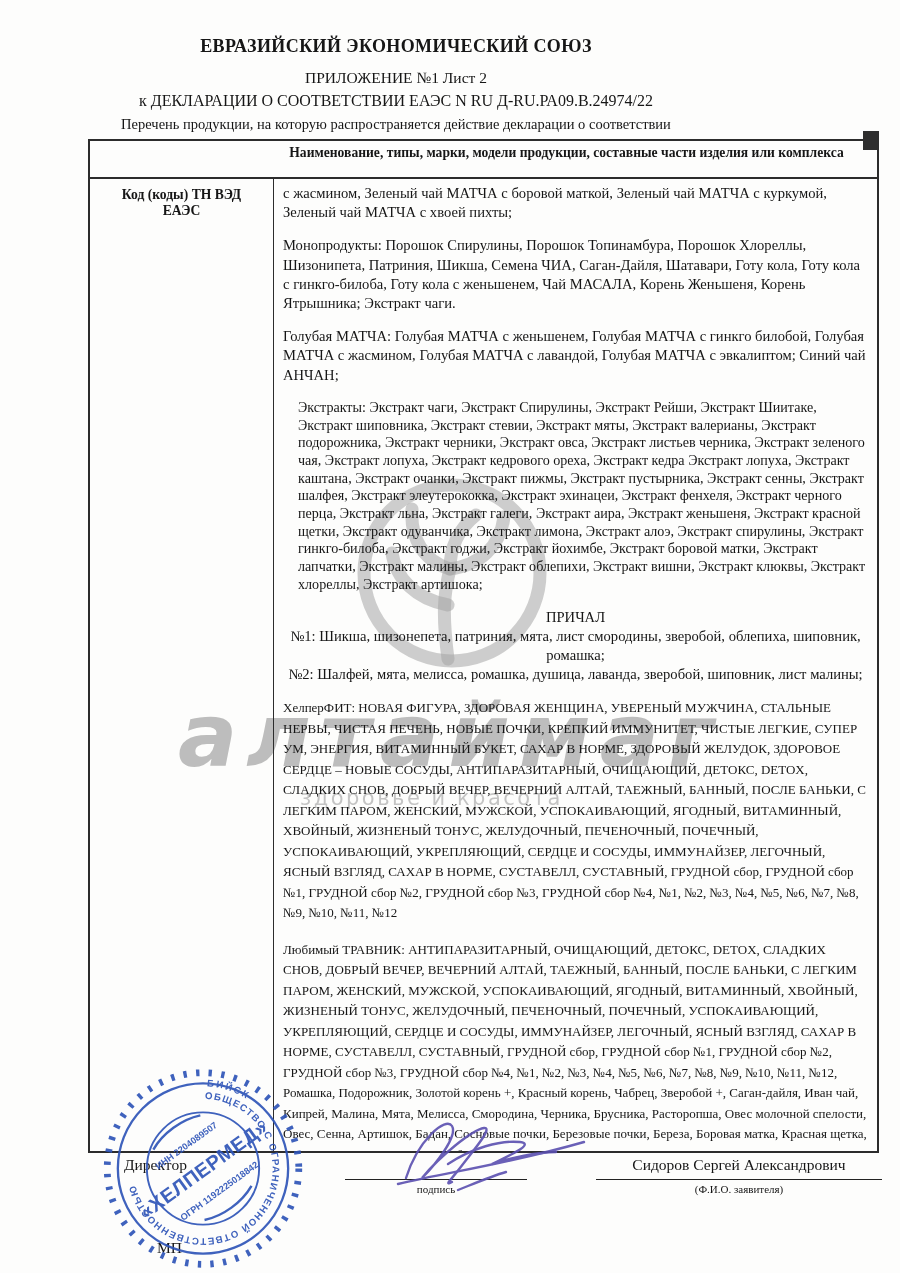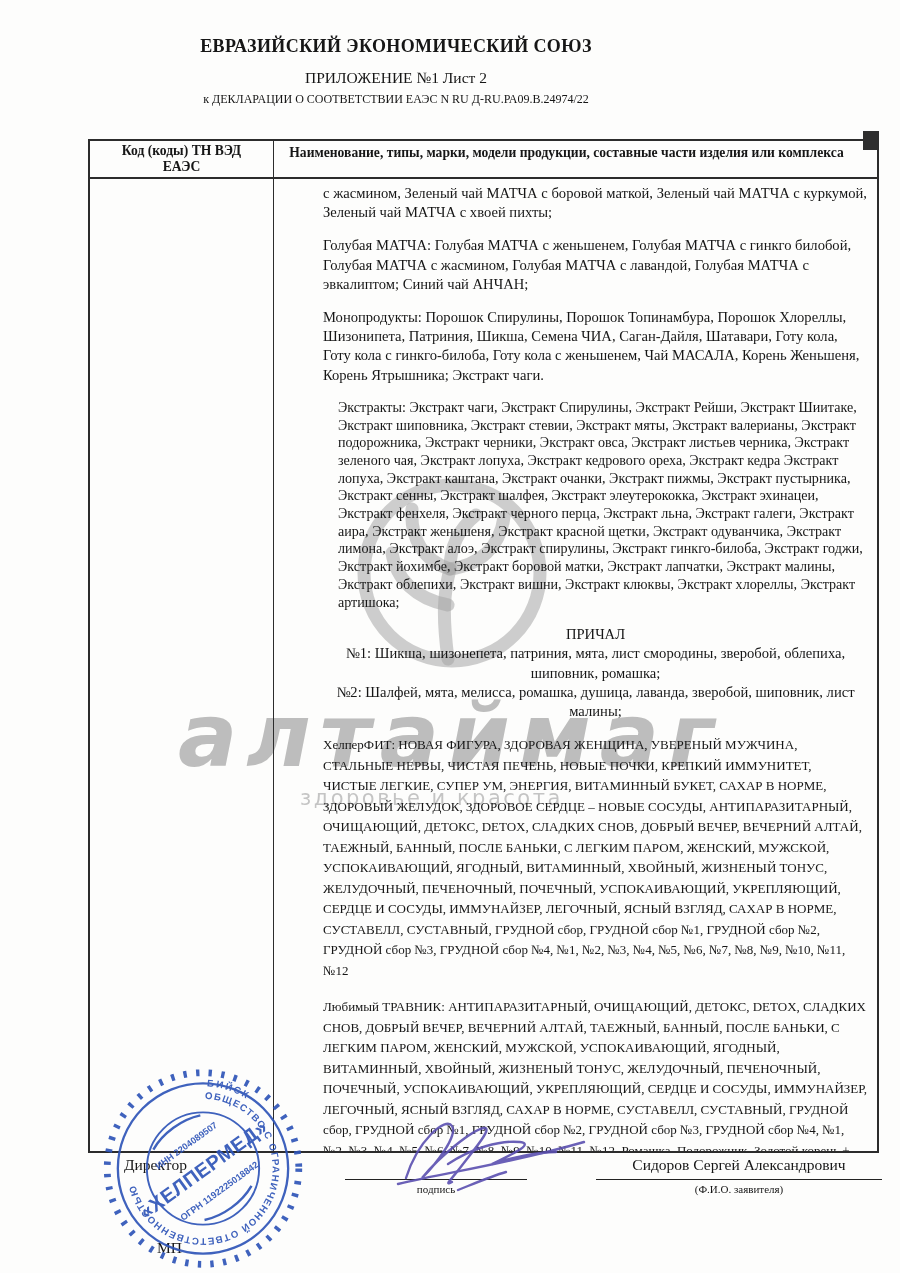--- a/index.html
+++ b/index.html
@@ -5,43 +5,43 @@
   html,body{margin:0;padding:0;background:#e8e8e8;}
   .page{
     position:relative;width:900px;height:1273px;margin:0 auto;
     background:#fdfdfc;overflow:hidden;
     font-family:"Liberation Serif", serif;color:#161616;
   }
   
   .hdr{position:absolute;left:0;width:792px;text-align:center;z-index:2;}
   .hdr-title{top:36px;font-size:18px;font-weight:bold;letter-spacing:.4px;}
   .hdr-appendix{top:69px;font-size:15.5px;}
-  .hdr-decl{top:92px;font-size:12px;}
+  .hdr-decl{top:92px;font-size:16px;}
   .hdr-sub{top:116px;font-size:14.5px;}
   
   .wm{position:absolute;z-index:1;pointer-events:none;}
   .wm-brand{
     left:178px;top:692px;font-family:"DejaVu Sans",sans-serif;font-weight:bold;
     font-size:88px;line-height:1;letter-spacing:9px;color:rgba(125,125,125,.50);font-style:italic;
   }
   .wm-tagline{
     left:300px;top:786px;font-family:"DejaVu Sans",sans-serif;
     font-size:21px;letter-spacing:2.5px;color:rgba(150,150,150,.55);
   }
   .wm-logo{left:352px;top:473px;}
   
   .tbl{position:absolute;left:88px;top:139px;width:791px;height:1014px;
        border:2px solid #2c2c2c;z-index:2;box-sizing:border-box;}
   .tbl-head{display:flex;border-bottom:2px solid #2c2c2c;height:38px;box-sizing:border-box;}
   .col1{width:184px;border-right:1.6px solid #2c2c2c;box-sizing:border-box;}
   .col2{flex:1;}
   .th{font-weight:bold;font-size:13.6px;text-align:center;}
-  .th-c1{padding-top:2px;line-height:16px;}
+  .th-c1{padding-top:2px;line-height:16px;margin-top:44px;}
   .th-c2{padding-top:4px;padding-left:6px;padding-right:24px;}
-  .tbl-body{display:flex;height:972px;gap:40px;}
+  .tbl-body{display:flex;height:972px;}
   .body-c2{padding:5px 9px 0 9px;overflow:hidden;}
   .p-norm{font-size:14.6px;line-height:19.2px;margin:0 0 14px 0;}
   .p-extract{font-size:14.1px;line-height:17.7px;margin:0 0 14px 15px;}
   .p-prichal{font-size:14.6px;line-height:19.2px;margin:0;text-align:center;}
   .prichal-group{margin:0 0 14px 0;}
   .p-caps{font-size:13px;line-height:20.5px;margin:0 0 16px 0;}
   .corner-artifact{position:absolute;right:-2px;top:-10px;width:16px;height:19px;
        background:#2e2e2e;z-index:3;}
   
   .ft{position:absolute;z-index:2;}
@@ -68,36 +68,37 @@
       <path d="M 96,186 C 90,140 92,120 98,96 C 98,78 104,58 124,42" stroke-width="13"></path>
       <path d="M 98,96 C 72,88 58,66 60,36" stroke-width="13"></path>
       <path d="M 98,96 C 128,92 148,74 152,44" stroke-width="13"></path>
       <path d="M 96,132 C 64,126 44,106 40,80" stroke-width="13"></path>
     </g>
   </svg>
 
   <div class="hdr hdr-title">ЕВРАЗИЙСКИЙ ЭКОНОМИЧЕСКИЙ СОЮЗ</div>
   <div class="hdr hdr-appendix">ПРИЛОЖЕНИЕ  №1 Лист 2</div>
   <div class="hdr hdr-decl">к ДЕКЛАРАЦИИ  О СООТВЕТСТВИИ ЕАЭС N RU Д-RU.РА09.В.24974/22</div>
+  <div class="hdr hdr-sub">Перечень продукции, на которую распространяется действие декларации о соответствии</div>
 
   <div class="tbl">
     <div class="corner-artifact"></div>
     <div class="tbl-head">
       <div class="col1 th th-c1">
         <div>Код (коды) ТН ВЭД</div>
         <div>ЕАЭС</div>
       </div>
       <div class="col2 th th-c2">Наименование, типы, марки, модели продукции, составные части изделия или комплекса</div>
     </div>
     <div class="tbl-body">
       <div class="col1"></div>
       <div class="col2 body-c2">
         <p class="p-norm">с жасмином, Зеленый чай МАТЧА с боровой маткой, Зеленый чай МАТЧА с куркумой, Зеленый чай МАТЧА с хвоей пихты;</p>
+        <p class="p-norm">Монопродукты: Порошок Спирулины, Порошок Топинамбура, Порошок Хлореллы, Шизонипета, Патриния, Шикша, Семена ЧИА, Саган-Дайля, Шатавари, Готу кола, Готу кола с гинкго-билоба, Готу кола с женьшенем, Чай МАСАЛА, Корень Женьшеня, Корень Ятрышника; Экстракт чаги.</p>
         <p class="p-norm">Голубая МАТЧА: Голубая МАТЧА с женьшенем, Голубая МАТЧА с гинкго билобой, Голубая МАТЧА с жасмином, Голубая МАТЧА с лавандой, Голубая МАТЧА с эвкалиптом; Синий чай АНЧАН;</p>
-        <p class="p-norm">Монопродукты: Порошок Спирулины, Порошок Топинамбура, Порошок Хлореллы, Шизонипета, Патриния, Шикша, Семена ЧИА, Саган-Дайля, Шатавари, Готу кола, Готу кола с гинкго-билоба, Готу кола с женьшенем, Чай МАСАЛА, Корень Женьшеня, Корень Ятрышника; Экстракт чаги.</p>
         <p class="p-extract">Экстракты: Экстракт чаги, Экстракт Спирулины, Экстракт Рейши, Экстракт Шиитаке, Экстракт шиповника, Экстракт стевии, Экстракт мяты, Экстракт валерианы, Экстракт подорожника, Экстракт черники, Экстракт овса, Экстракт листьев черника, Экстракт зеленого чая, Экстракт лопуха, Экстракт кедрового ореха, Экстракт кедра Экстракт лопуха, Экстракт каштана, Экстракт очанки, Экстракт пижмы, Экстракт пустырника, Экстракт сенны, Экстракт шалфея, Экстракт элеутерококка, Экстракт эхинацеи, Экстракт фенхеля, Экстракт черного перца, Экстракт льна, Экстракт галеги, Экстракт аира, Экстракт женьшеня, Экстракт красной щетки, Экстракт одуванчика, Экстракт лимона, Экстракт алоэ, Экстракт спирулины, Экстракт гинкго-билоба, Экстракт годжи, Экстракт йохимбе, Экстракт боровой матки, Экстракт лапчатки, Экстракт малины, Экстракт облепихи, Экстракт вишни, Экстракт клюквы, Экстракт хлореллы, Экстракт артишока;</p>
         <div class="prichal-group">
           <p class="p-prichal">ПРИЧАЛ</p>
           <p class="p-prichal">№1: Шикша, шизонепета, патриния, мята, лист смородины, зверобой, облепиха, шиповник, ромашка;</p>
           <p class="p-prichal">№2: Шалфей, мята, мелисса, ромашка, душица, лаванда, зверобой, шиповник, лист малины;</p>
         </div>
         <p class="p-caps">ХелперФИТ: НОВАЯ ФИГУРА,  ЗДОРОВАЯ ЖЕНЩИНА, УВЕРЕНЫЙ  МУЖЧИНА, СТАЛЬНЫЕ НЕРВЫ, ЧИСТАЯ ПЕЧЕНЬ, НОВЫЕ ПОЧКИ, КРЕПКИЙ  ИММУНИТЕТ, ЧИСТЫЕ ЛЕГКИЕ, СУПЕР УМ, ЭНЕРГИЯ, ВИТАМИННЫЙ БУКЕТ,  САХАР В НОРМЕ, ЗДОРОВЫЙ  ЖЕЛУДОК,  ЗДОРОВОЕ СЕРДЦЕ – НОВЫЕ СОСУДЫ, АНТИПАРАЗИТАРНЫЙ,  ОЧИЩАЮЩИЙ, ДЕТОКС, DETOX, СЛАДКИХ СНОВ, ДОБРЫЙ ВЕЧЕР, ВЕЧЕРНИЙ  АЛТАЙ, ТАЕЖНЫЙ, БАННЫЙ, ПОСЛЕ БАНЬКИ, С ЛЕГКИМ ПАРОМ,  ЖЕНСКИЙ, МУЖСКОЙ, УСПОКАИВАЮЩИЙ, ЯГОДНЫЙ, ВИТАМИННЫЙ, ХВОЙНЫЙ, ЖИЗНЕНЫЙ ТОНУС, ЖЕЛУДОЧНЫЙ, ПЕЧЕНОЧНЫЙ, ПОЧЕЧНЫЙ, УСПОКАИВАЮЩИЙ, УКРЕПЛЯЮЩИЙ,  СЕРДЦЕ И СОСУДЫ, ИММУНАЙЗЕР,  ЛЕГОЧНЫЙ, ЯСНЫЙ ВЗГЛЯД, САХАР В НОРМЕ,  СУСТАВЕЛЛ, СУСТАВНЫЙ,  ГРУДНОЙ  сбор,  ГРУДНОЙ  сбор  №1, ГРУДНОЙ  сбор  №2, ГРУДНОЙ  сбор №3, ГРУДНОЙ  сбор №4, №1, №2, №3, №4, №5, №6, №7, №8, №9, №10, №11, №12</p>
         <p class="p-caps">Любимый ТРАВНИК:  АНТИПАРАЗИТАРНЫЙ,  ОЧИЩАЮЩИЙ,  ДЕТОКС, DETOX, СЛАДКИХ СНОВ, ДОБРЫЙ  ВЕЧЕР, ВЕЧЕРНИЙ  АЛТАЙ, ТАЕЖНЫЙ,  БАННЫЙ, ПОСЛЕ БАНЬКИ, С ЛЕГКИМ ПАРОМ,  ЖЕНСКИЙ,  МУЖСКОЙ,  УСПОКАИВАЮЩИЙ, ЯГОДНЫЙ, ВИТАМИННЫЙ, ХВОЙНЫЙ, ЖИЗНЕНЫЙ ТОНУС,  ЖЕЛУДОЧНЫЙ, ПЕЧЕНОЧНЫЙ, ПОЧЕЧНЫЙ, УСПОКАИВАЮЩИЙ,  УКРЕПЛЯЮЩИЙ,  СЕРДЦЕ И СОСУДЫ, ИММУНАЙЗЕР,  ЛЕГОЧНЫЙ, ЯСНЫЙ ВЗГЛЯД, САХАР В НОРМЕ, СУСТАВЕЛЛ, СУСТАВНЫЙ,  ГРУДНОЙ  сбор,  ГРУДНОЙ  сбор №1, ГРУДНОЙ  сбор №2, ГРУДНОЙ  сбор №3, ГРУДНОЙ  сбор №4, №1, №2, №3, №4, №5, №6, №7, №8, №9, №10, №11, №12, Ромашка,  Подорожник, Золотой корень +, Красный корень, Чабрец, Зверобой +, Саган-дайля, Иван чай, Кипрей,  Малина, Мята, Мелисса, Смородина, Черника, Брусника, Расторопша,  Овес молочной спелости, Овес, Сенна, Артишок,  Бадан,  Сосновые почки, Березовые почки, Береза, Боровая матка,  Красная щетка,  Боярышник,  Брусника,  Кора дуба, Календула, Клевер, Крапива, Лён, Лопух, Одуванчик, Очанка, Сабельник, Спорыш, Толокнянка, Череда, Шалфей, Шиповник, Пустырник,  Черный чай с родиолой розовой,</p>
       </div>
     </div>

